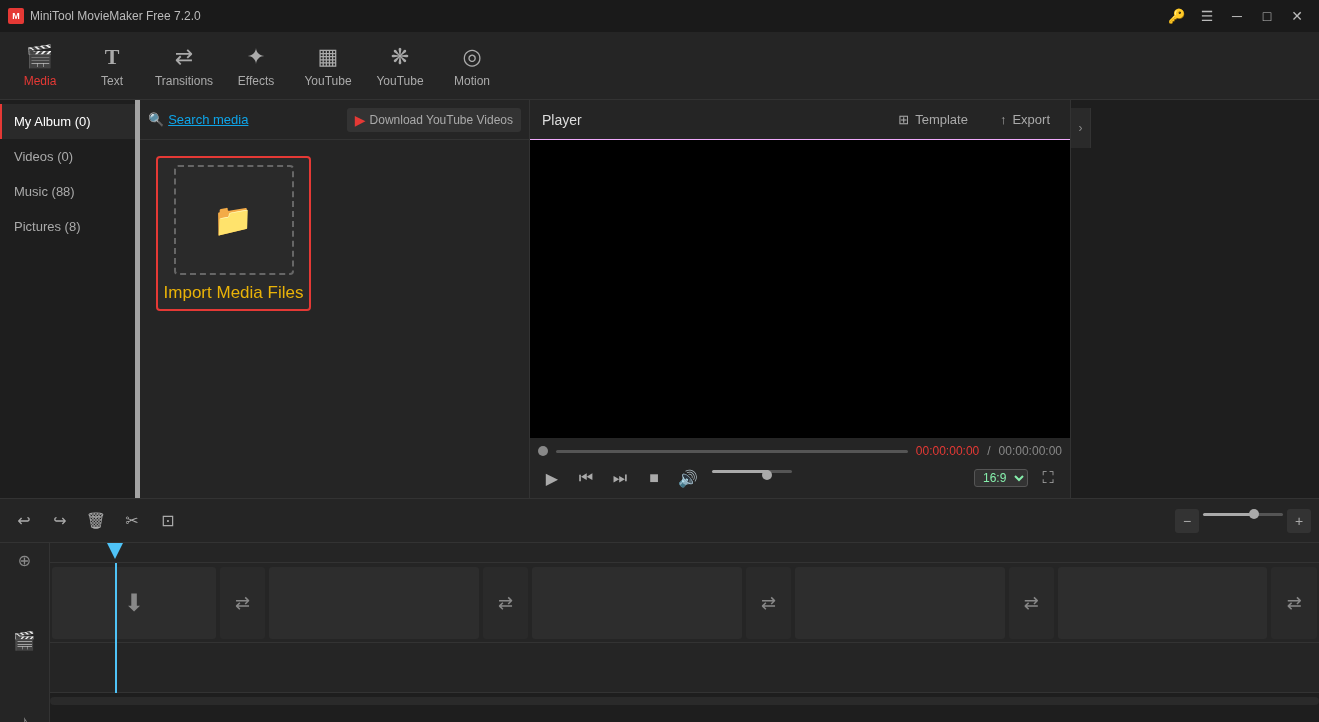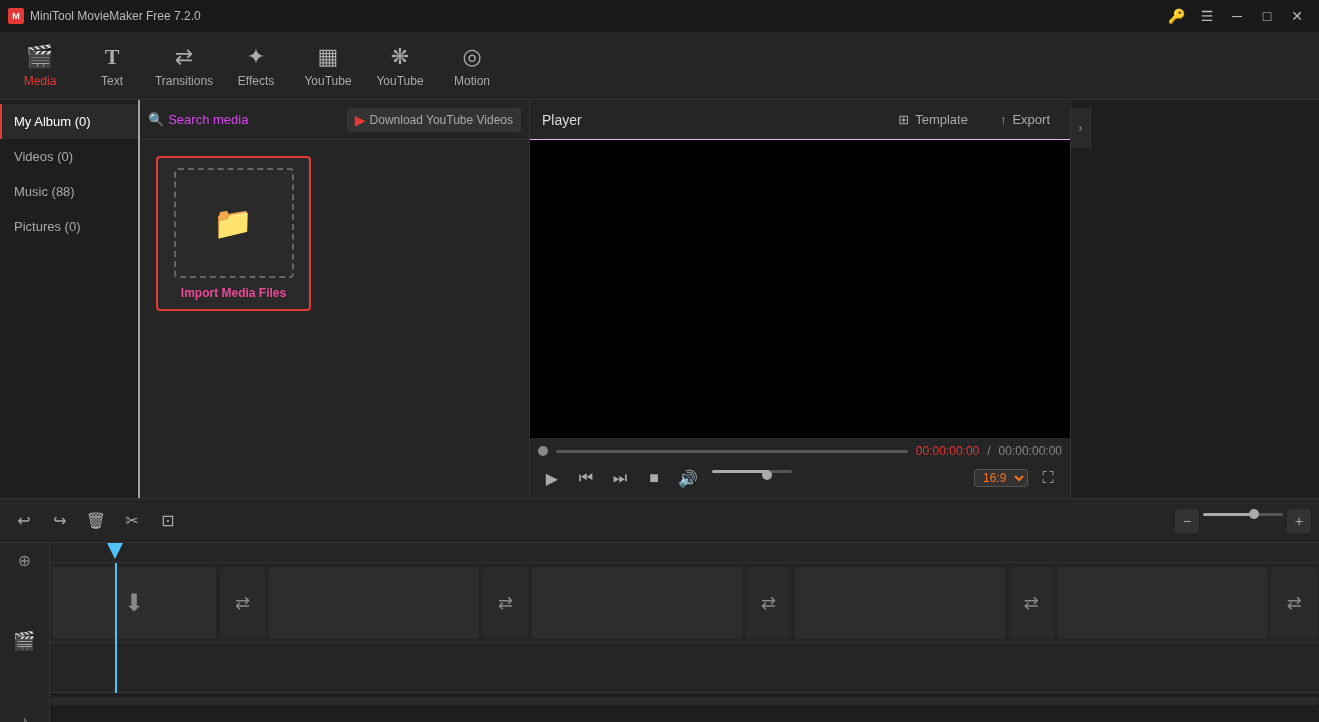--- a/index.html
+++ b/index.html
@@ -118,21 +118,21 @@
       width: 530px;
       display: flex;
       flex-shrink: 0;
       border-right: 1px solid #333;
     }
 
     
     #sidebar {
       width: 140px;
       background: #1e1e1e;
-      border-right: 2px solid #a3a3a3;
+      border-right: 5px solid #a3a3a3;
       padding-top: 4px;
       flex-shrink: 0;
     }
     .sidebar-item {
       padding: 10px 12px;
       cursor: pointer;
       color: #aaa;
       font-size: 13px;
       border-left: 2px solid transparent;
     }
@@ -208,23 +208,22 @@
       border-radius: 4px;
       display: flex;
       align-items: center;
       justify-content: center;
     }
     .folder-icon-large {
       font-size: 32px;
       color: #888;
     }
     .import-label {
-      color: #ec4899;
-      font-size: 12px;
-      font-weight: bold;
+      color: #eab308;
+      font-size: 17px;
     }
 
     
     #player-panel {
       flex: 1;
       background: #252525;
       display: flex;
       flex-direction: column;
       border-right: 1px solid #333;
     }
@@ -324,21 +323,21 @@
       height: 10px;
       background: #aaa;
       border-radius: 50%;
       position: relative;
       left: 68%;
       top: -3px;
     }
     #aspect-select {
       margin-left: auto;
       background: #333;
-      color: #f97316;
+      color: #86efac;
       border: 1px solid #555;
       border-radius: 3px;
       padding: 0 4px;
       font-size: 12px;
       cursor: pointer;
     }
     .fullscreen-btn {
       background: none;
       border: none;
       color: #aaa;
@@ -622,28 +621,28 @@
 </div>
 
 <div id="main-area">
 
   <div id="left-panel">
 
     <div id="sidebar">
       <div class="sidebar-item active">My Album (0)</div>
       <div class="sidebar-item">Videos (0)</div>
       <div class="sidebar-item">Music (88)</div>
-      <div class="sidebar-item">Pictures (0)</div>
+      <div class="sidebar-item">Pictures (8)</div>
     </div>
 
     <div id="media-panel">
       <div id="media-toolbar">
         <div id="search-container">
           <span style="color:#888;font-size:13px;">🔍</span>
-          <span style="color:#d946ef;">Search media</span>
+          <span style="color:#0ea5e9;text-decoration:underline;">Search media</span>
         </div>
         <button id="youtube-btn">
           <span id="youtube-icon">▶</span>
           <span>Download YouTube Videos</span>
         </button>
       </div>
       <div id="media-content">
         <div class="import-card">
           <div class="import-card-inner">
             <span class="folder-icon-large">📁</span>

